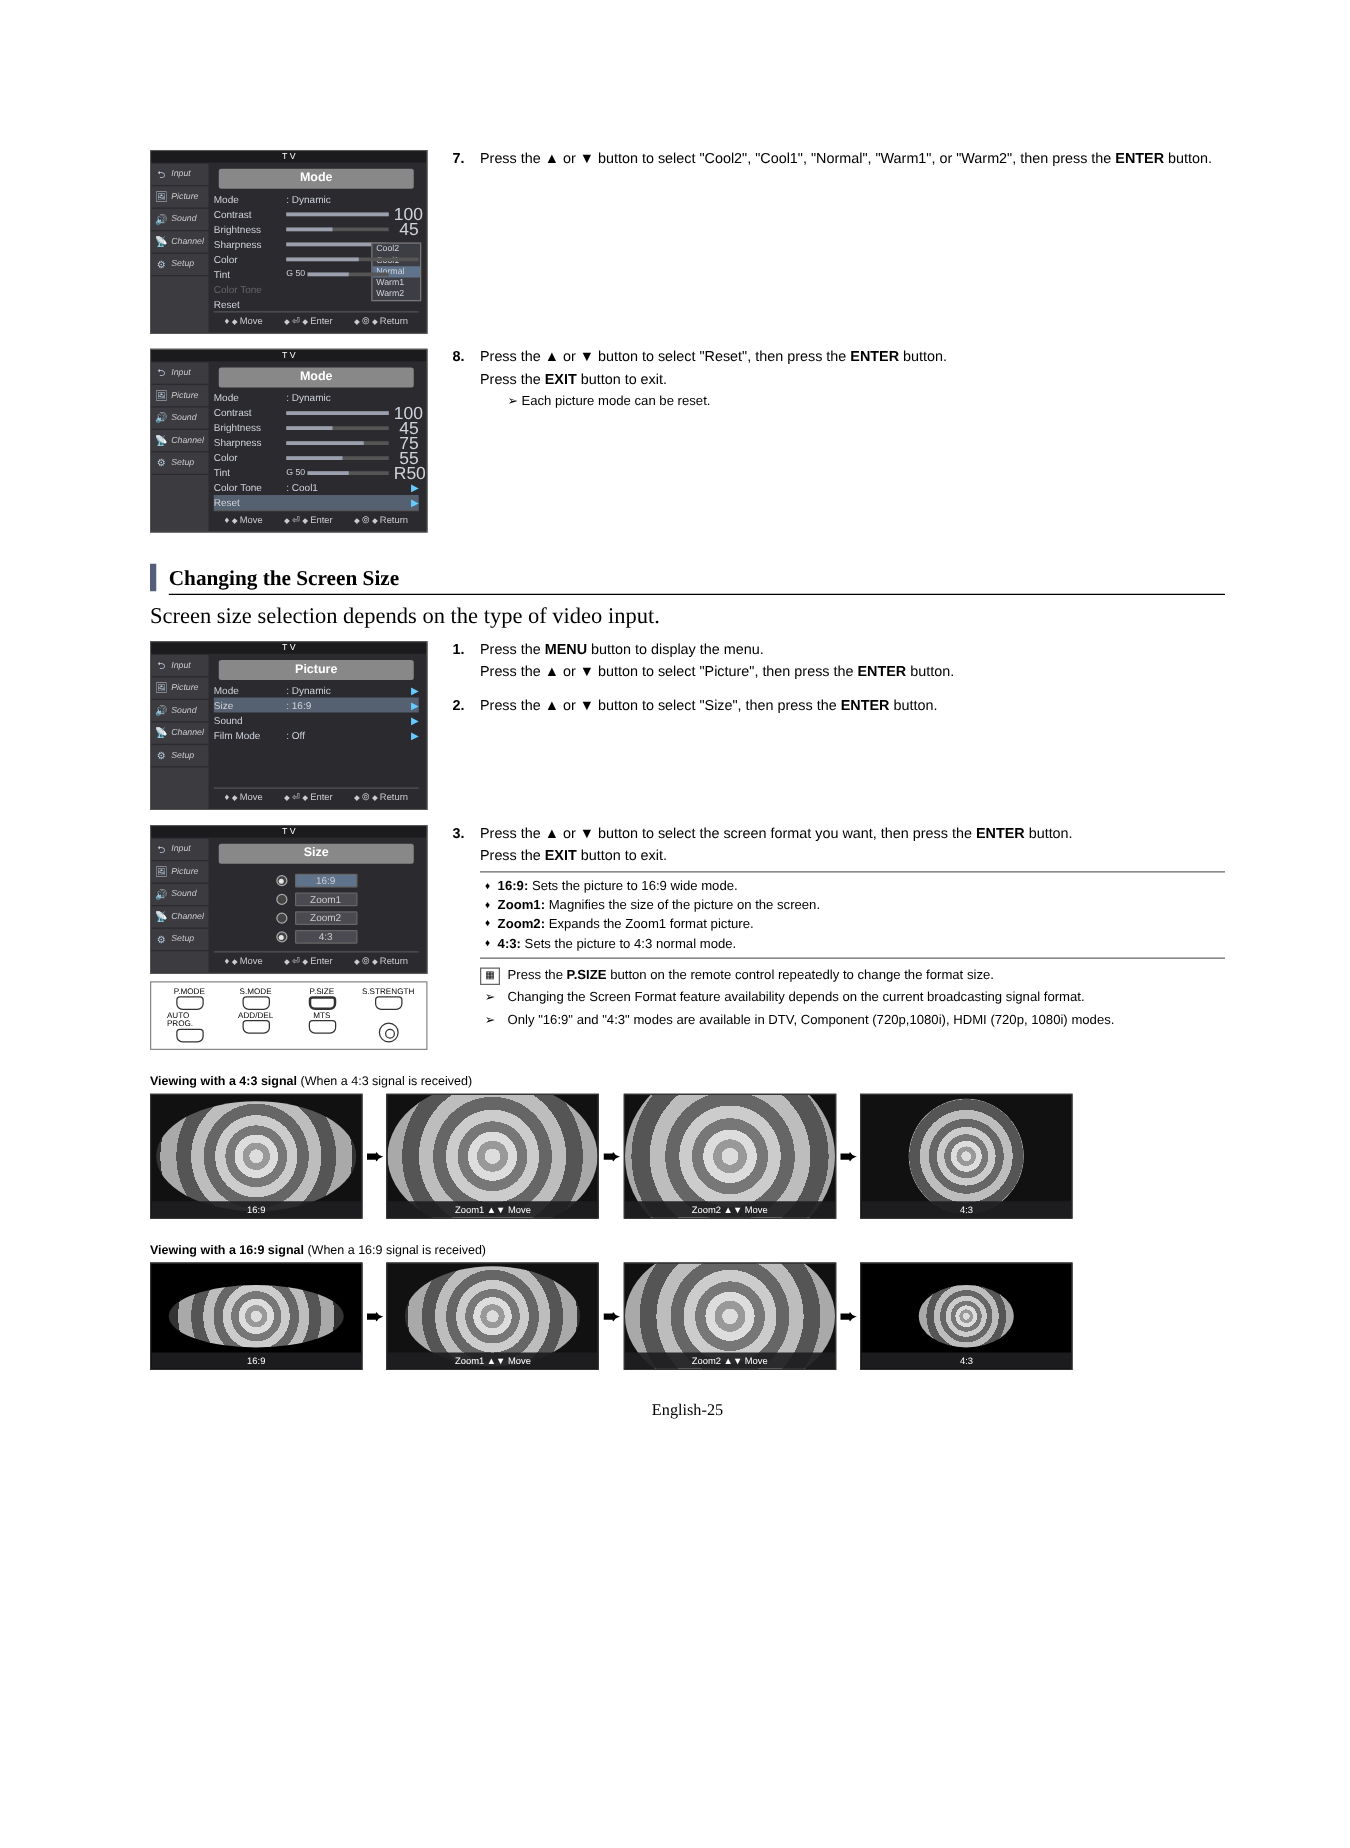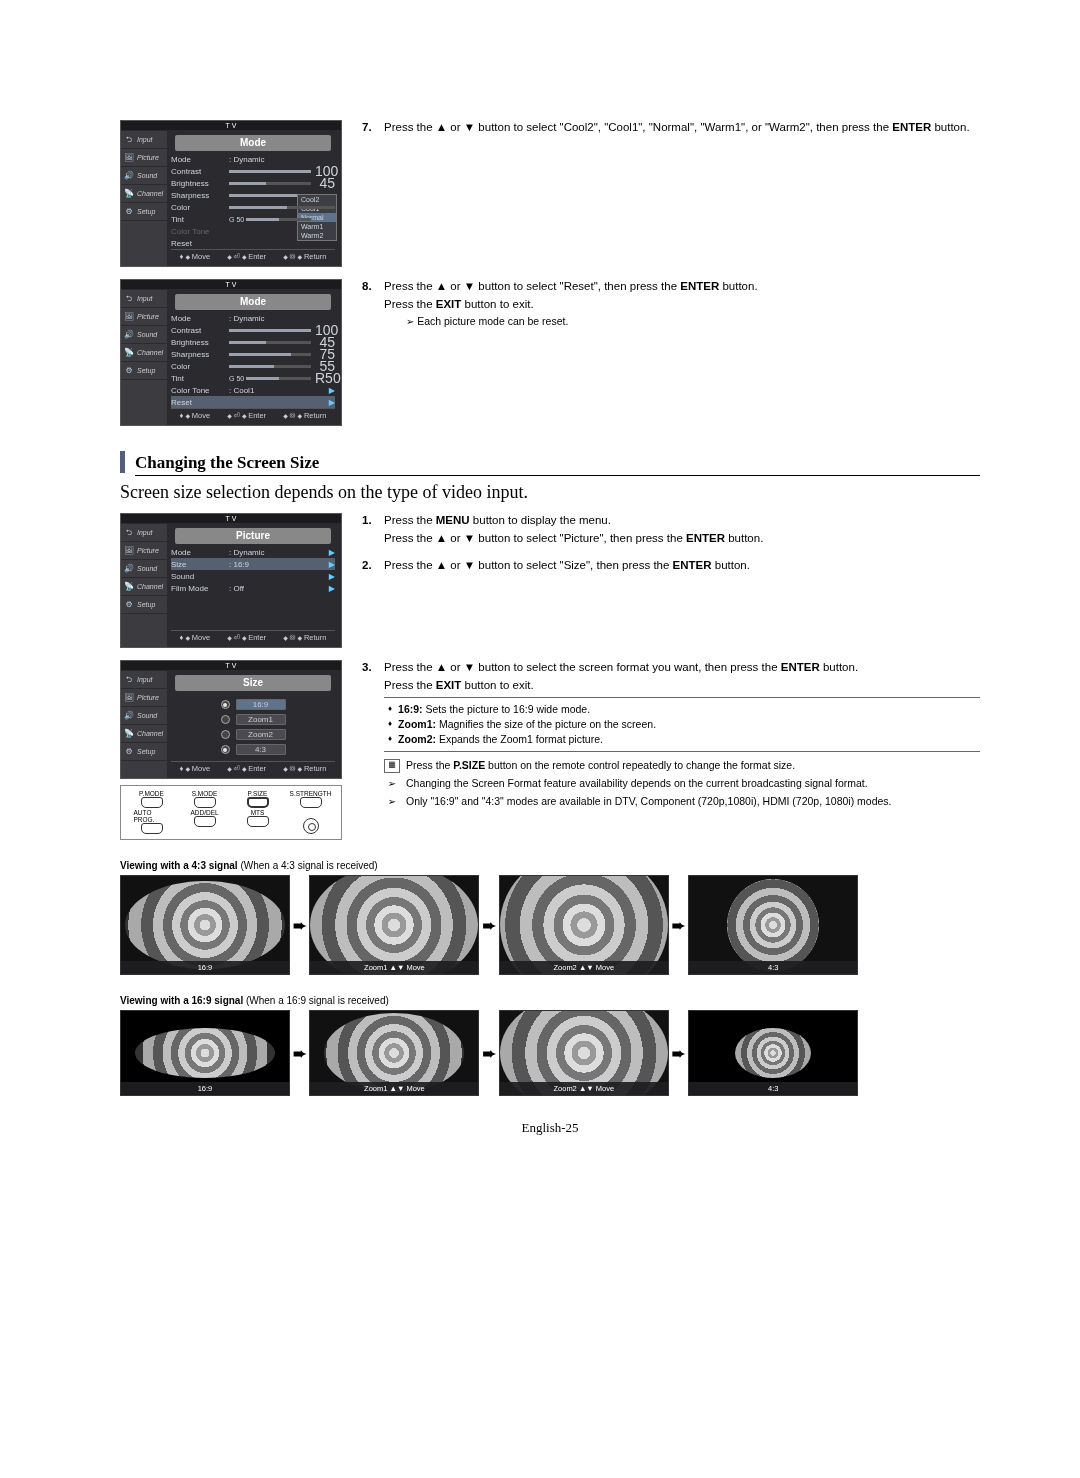--- a/index.html
+++ b/index.html
@@ -510,20 +510,23 @@
           <div class="bullets">
             <div>
                 <span><span class="bold">16:9:</span><span> Sets the picture to 16:9 wide mode.</span></span>
               </div>
             <div>
                 <span><span class="bold">Zoom1:</span><span> Magnifies the size of the picture on the screen.</span></span>
               </div>
             <div>
                 <span><span class="bold">Zoom2:</span><span> Expands the Zoom1 format picture.</span></span>
               </div>
+            <div>
+                <span><span class="bold">4:3:</span><span> Sets the picture to 4:3 normal mode.</span></span>
+              </div>
           </div>
           <hr class="thinsep">
           <div class="notes">
             <div class="note">
                 <span class="noteicon">▦</span>
                 <span><span>Press the </span><span class="bold">P.SIZE</span><span> button on the remote control repeatedly to change the format size.</span></span>
               </div>
             <div class="note">
                 <span class="noteicon empty"></span>
                 <span>Changing the Screen Format feature availability depends on the current broadcasting signal format.</span>

